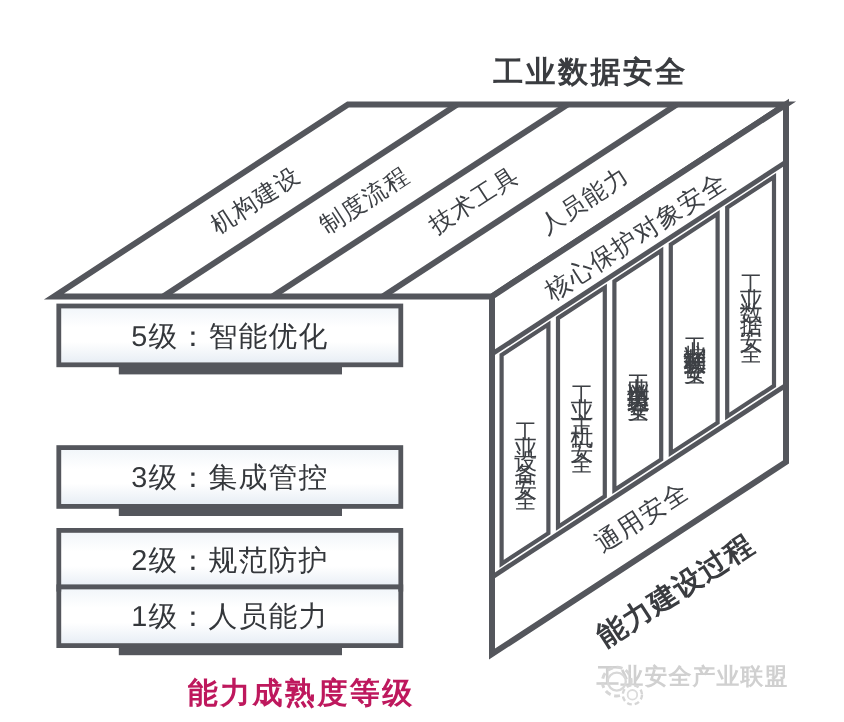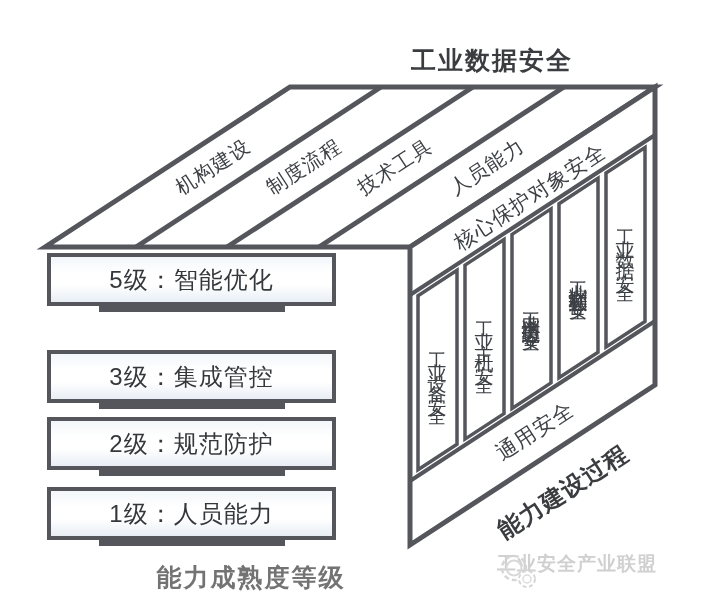--- a/index.html
+++ b/index.html
@@ -8,21 +8,21 @@
     font-family:"Liberation Sans", sans-serif; overflow:hidden;
     color:#3d4045;
   }
   .stage svg { position:absolute; left:0; top:0; }
 
   .abs { position:absolute; white-space:nowrap; }
   .ctr { transform:translate(-50%,-50%); }
   .rot33 { transform:translate(-50%,-50%) rotate(-33deg); }
 
   .diagram-title { font-size:25px; font-weight:bold; color:#3a3c40; letter-spacing:2px; }
-  .axis-bottom  { font-size:25px; font-weight:bold; color:#737373; letter-spacing:2px; }
+  .axis-bottom  { font-size:25px; font-weight:bold; color:#be185d; letter-spacing:2px; }
   .axis-right   { font-size:24px; font-weight:bold; color:#3a3c40; letter-spacing:1px; }
 
   .band-label   { font-size:20px; color:#3d4045; letter-spacing:1px; }
   .face-band    { font-size:21px; color:#3d4045; letter-spacing:1px; }
 
   .level-box {
     position:absolute; left:47px; width:289px; height:53px; box-sizing:border-box;
     border:4px solid #54565c;
     background:linear-gradient(180deg,#f2f6fa 0%,#ffffff 35%,#ffffff 62%,#e8eef5 100%);
     display:flex; align-items:center; justify-content:center;
@@ -70,24 +70,24 @@
   <div class="abs ctr diagram-title" style="left:492px; top:60px;">工业数据安全</div>
 
   <div class="abs rot33 band-label" style="left:213px; top:167px;">机构建设</div>
   <div class="abs rot33 band-label" style="left:304px; top:167px;">制度流程</div>
   <div class="abs rot33 band-label" style="left:395px; top:167px;">技术工具</div>
   <div class="abs rot33 band-label" style="left:487px; top:167px;">人员能力</div>
 
   <div class="level-box" style="top:253px;">
     <span class="level-label">5级：智能优化</span>
   </div>
-  <div class="level-box" style="top:350px;">
+  <div class="level-box" style="top:371px;">
     <span class="level-label">3级：集成管控</span>
   </div>
-  <div class="level-box" style="top:417px;">
+  <div class="level-box" style="top:440px;">
     <span class="level-label">2级：规范防护</span>
   </div>
   <div class="level-box" style="top:487px;">
     <span class="level-label">1级：人员能力</span>
   </div>
 
   <div class="abs rot33 face-band" style="left:530px; top:197px;">核心保护对象安全</div>
   <div class="abs rot33 face-band" style="left:535px; top:431px;">通用安全</div>
 
   <div class="vcol sp6" style="left:437.5px; top:370px;">工业设备安全</div>

